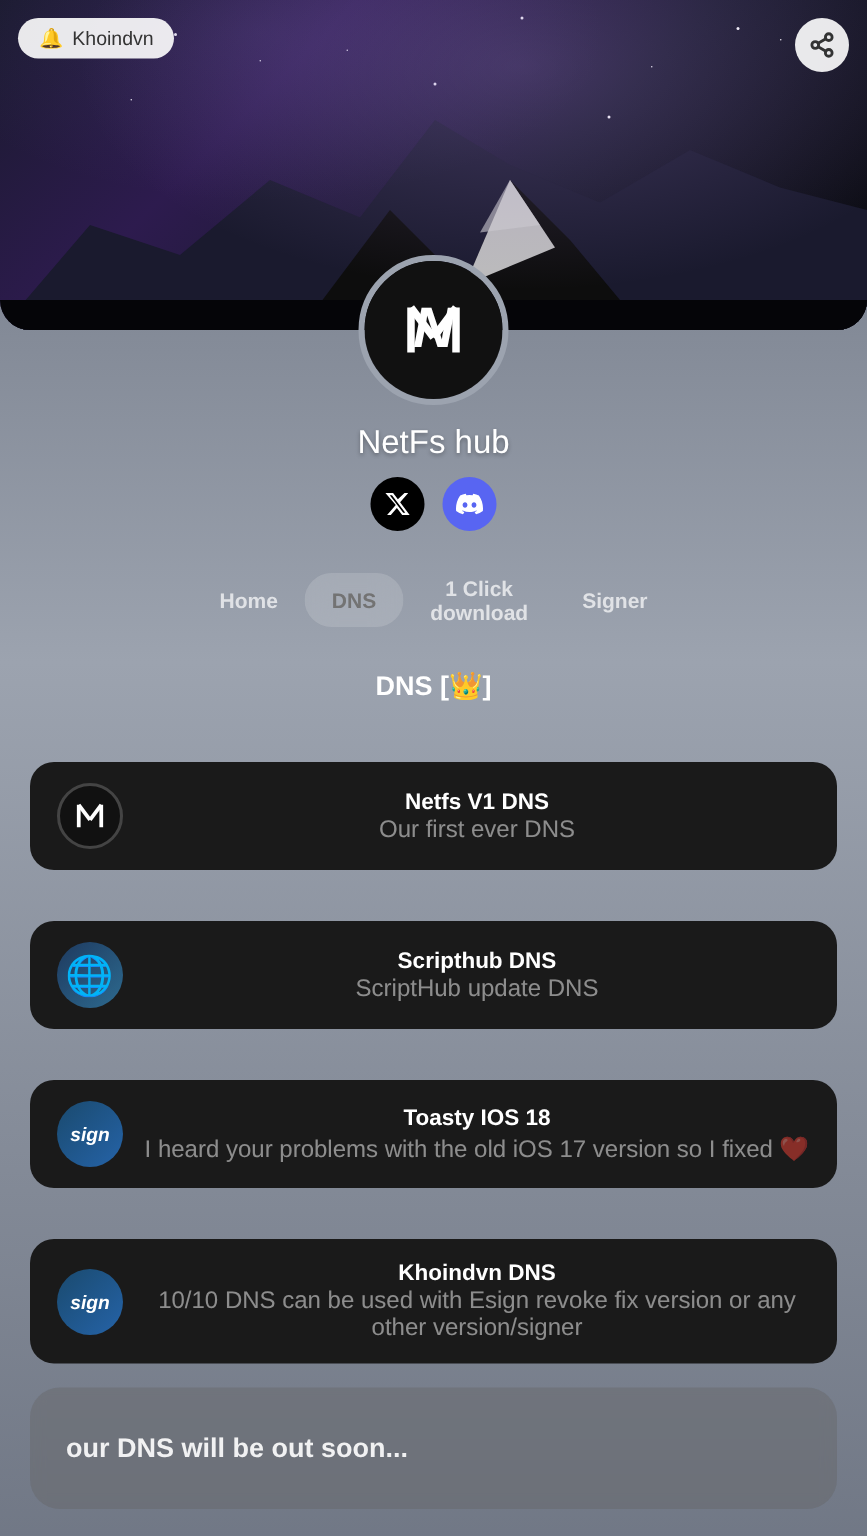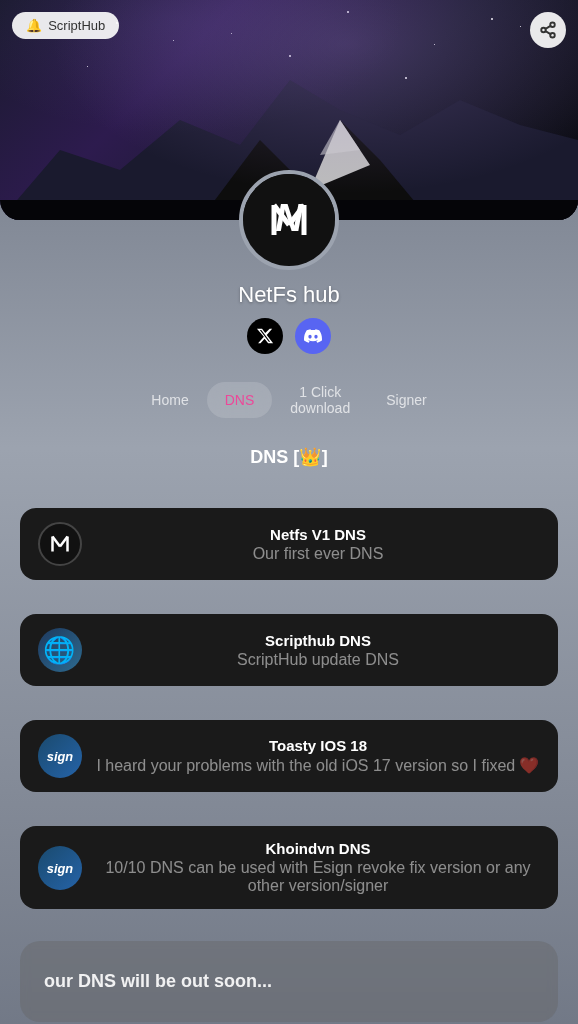--- a/index.html
+++ b/index.html
@@ -177,30 +177,30 @@
       margin-top: 20px;
       width: 100%;
       padding: 0 20px;
     }
 
     .nav-tab {
       padding: 10px 18px;
       border-radius: 20px;
       cursor: pointer;
       font-size: 14px;
-      font-weight: 400;
+      font-weight: 700;
       color: rgba(255,255,255,0.7);
       text-align: center;
       transition: all 0.2s;
       white-space: nowrap;
     }
 
     .nav-tab.active {
       background: rgba(255,255,255,0.15);
-      color: #ec4899;
+      color: #737373;
       backdrop-filter: blur(10px);
     }
 
     
     .main-content {
       width: 100%;
       padding: 20px 20px 30px;
       display: flex;
       flex-direction: column;
       align-items: center;
@@ -278,21 +278,21 @@
       font-size: 16px;
       margin-top: 2px;
     }
 
     
     .coming-soon {
       width: 100%;
       background: rgba(100,100,100,0.4);
       border-radius: 20px;
       padding: 30px 24px;
-      margin-top: 32px;
+      margin-top: 16px;
       backdrop-filter: blur(5px);
     }
 
     .coming-soon-text {
       color: rgba(255,255,255,0.9);
       font-size: 18px;
       font-weight: 600;
     }
 
     
@@ -347,21 +347,21 @@
       <polygon points="200,160 260,80 310,130 340,60 380,100 430,160" fill="#0d0d0d"></polygon>
 
       <polygon points="310,130 340,60 370,105" fill="#e8e8e8" opacity="0.8"></polygon>
       <polygon points="340,60 360,90 320,95" fill="#d0d0d0" opacity="0.6"></polygon>
 
       <rect x="0" y="140" width="578" height="20" fill="#050508"></rect>
     </svg>
   </div>
   <button class="subscribe-btn">
     <span class="bell-icon">🔔</span>
-    <span>ScriptHub</span>
+    <span>Khoindvn</span>
   </button>
   <button class="share-btn">
 
     <svg width="18" height="18" viewBox="0 0 24 24" fill="none" stroke="#333" stroke-width="2.5" stroke-linecap="round" stroke-linejoin="round">
       <circle cx="18" cy="5" r="3"></circle>
       <circle cx="6" cy="12" r="3"></circle>
       <circle cx="18" cy="19" r="3"></circle>
       <line x1="8.59" y1="13.51" x2="15.42" y2="17.49"></line>
       <line x1="15.41" y1="6.51" x2="8.59" y2="10.49"></line>
     </svg>

